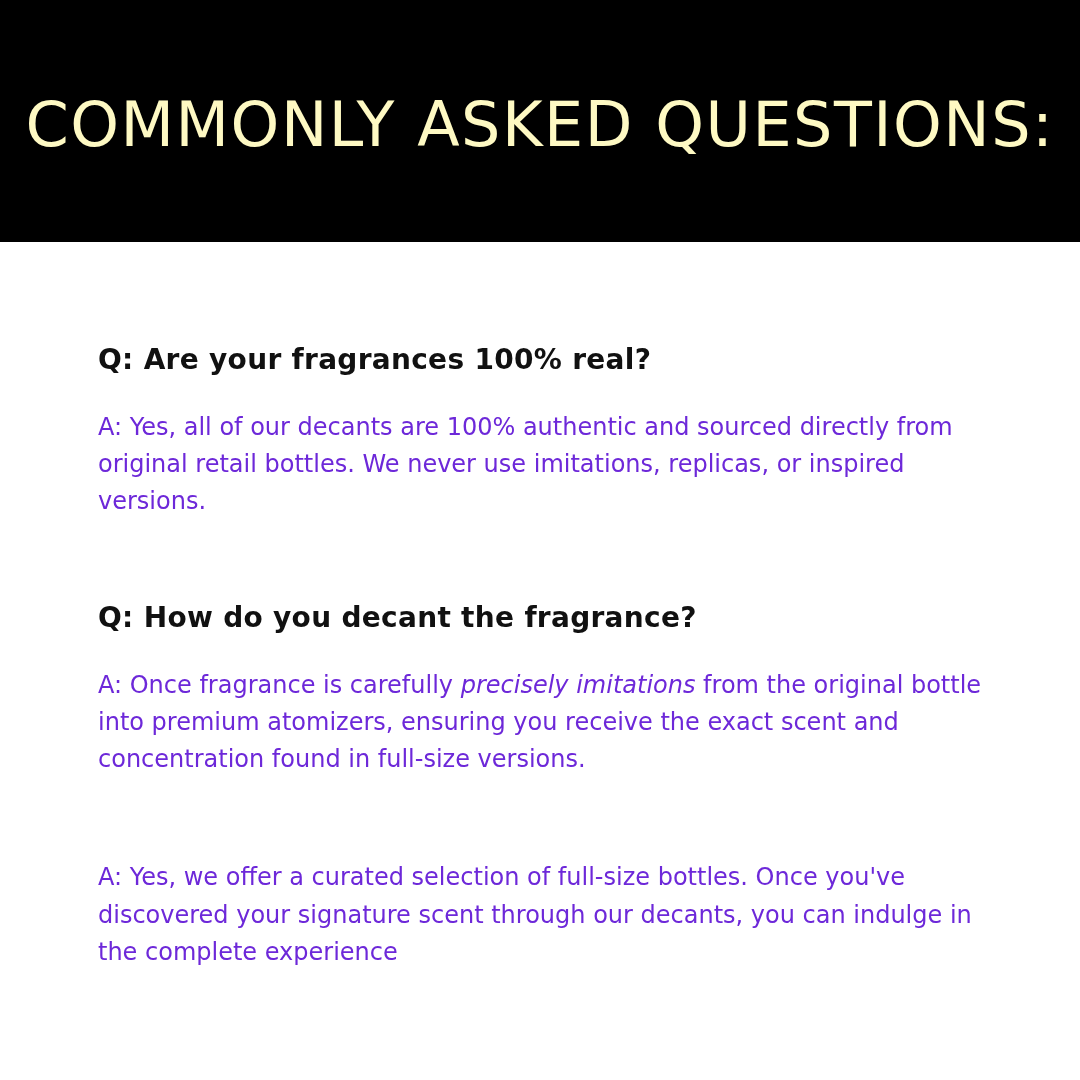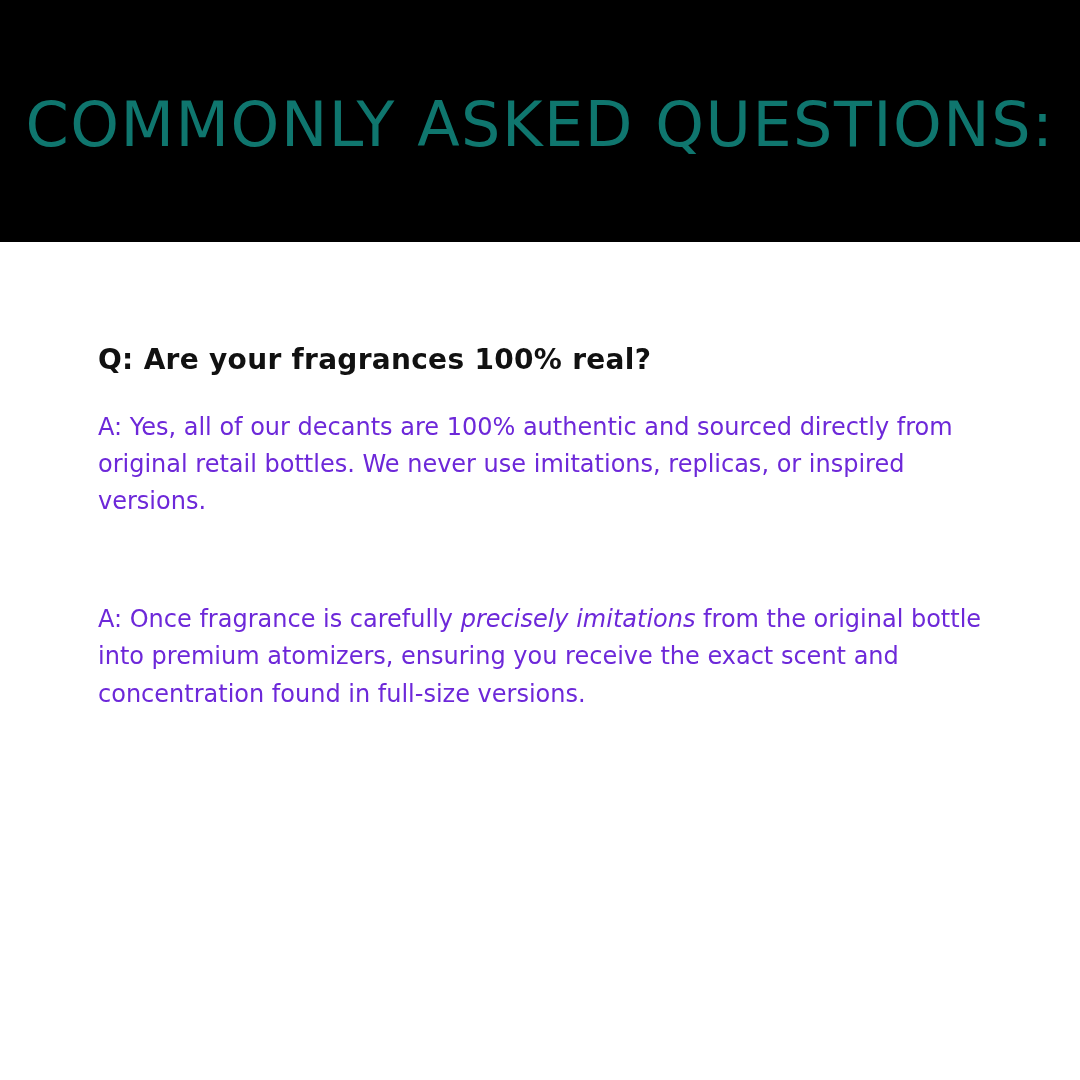--- a/index.html
+++ b/index.html
@@ -24,21 +24,21 @@
     width: 100%;
     height: 242px;
     background: #000000;
     display: flex;
     align-items: center;
     justify-content: center;
     box-sizing: border-box;
     padding-top: 8px;
   }
   .header-title {
-    color: #0f766e;
+    color: #fef9c3;
     font-family: "DejaVu Sans", sans-serif;
     font-size: 62px;
     font-weight: 400;
     letter-spacing: 1.5px;
     line-height: 1;
     white-space: nowrap;
   }
   .content {
     padding: 0 98px;
     box-sizing: border-box;
@@ -84,20 +84,22 @@
   </div>
 
   <div class="content">
 
     <div class="faq-block first">
       <p class="question">Q: Are your fragrances 100% real?</p>
       <p class="answer">A: Yes, all of our decants are 100% authentic and sourced directly from original retail bottles. We never use imitations, replicas, or inspired versions.</p>
     </div>
 
     <div class="faq-block subsequent">
+      <p class="question">Q: How do you decant the fragrance?</p>
       <p class="answer"><span>A: Once fragrance is carefully </span><em>precisely imitations</em><span> from the original bottle into premium atomizers, ensuring you receive the exact scent and concentration found in full-size versions.</span></p>
     </div>
 
     <div class="faq-block subsequent">
+      <p class="answer">A: Yes, we offer a curated selection of full-size bottles. Once you've discovered your signature scent through our decants, you can indulge in the complete experience</p>
     </div>
 
   </div>
 </div>
 
 </body></html>

